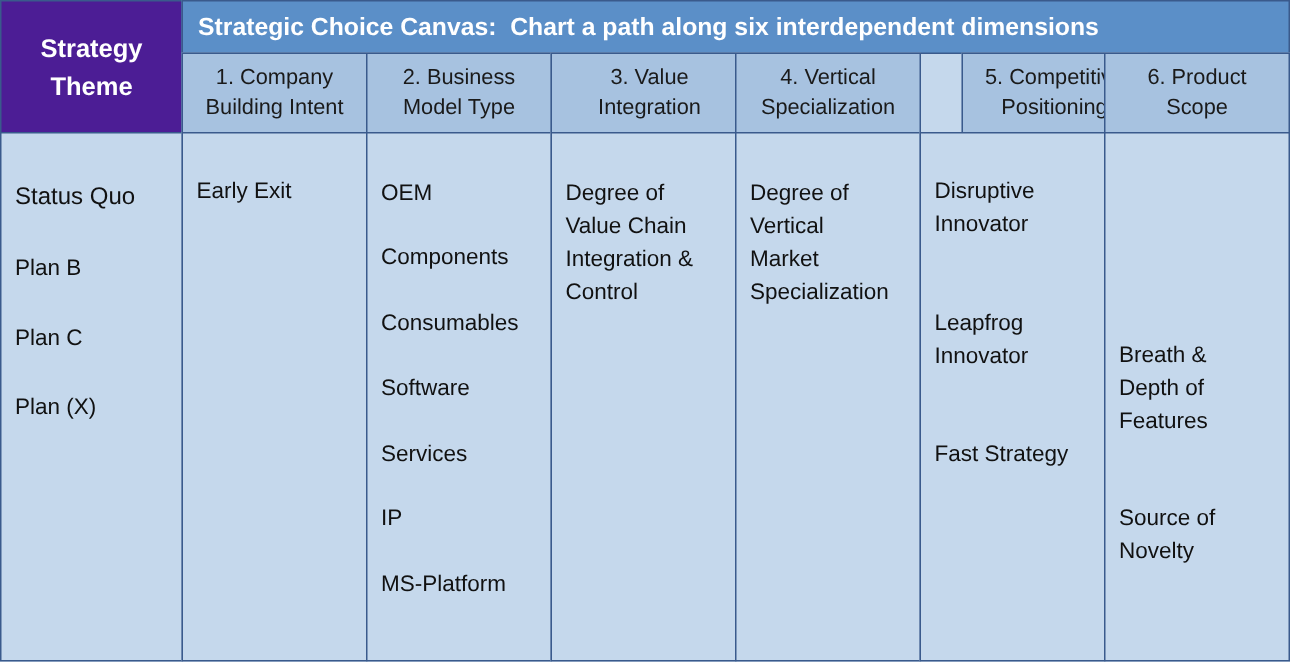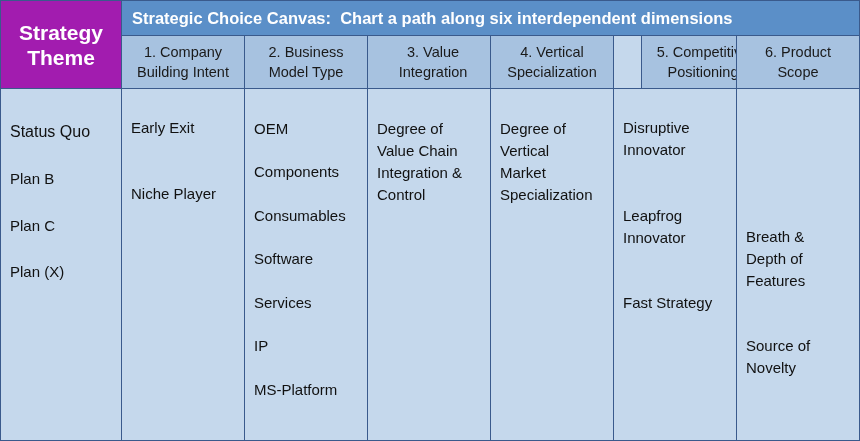--- a/index.html
+++ b/index.html
@@ -1,19 +1,19 @@
 <!DOCTYPE html>
 <html><head>
 <meta charset="utf-8">
 <style>
   html, body { margin:0; padding:0; background:#fff; }
   body { width:860px; height:441px; overflow:hidden; font-family:"Liberation Sans", sans-serif; }
   .canvas { position:relative; width:860px; height:441px; background:#c5d8ec; }
   .cell { position:absolute; box-sizing:border-box; border:1.5px solid #3a5a8c; }
-  .theme-head { left:0; top:0; width:122px; height:89px; background:#a21caf; color:#fff; font-weight:bold; font-size:21px; display:flex; align-items:center; justify-content:center; text-align:center; line-height:25px; }
+  .theme-head { left:0; top:0; width:122px; height:89px; background:#4c1d95; color:#fff; font-weight:bold; font-size:17px; display:flex; align-items:center; justify-content:center; text-align:center; line-height:25px; }
   .title { left:121px; top:0; width:739px; height:36px; background:#5b8fc8; color:#fff; font-weight:bold; font-size:16.5px; display:flex; align-items:center; padding-left:10px; white-space:pre; }
   .colhead { top:35px; height:54px; background:#a7c2e0; color:#1a1a1a; font-size:14.5px; text-align:center; display:flex; align-items:center; justify-content:center; line-height:20px; }
   .body-col { top:88px; height:353px; background:#c5d8ec; color:#111; font-size:15px; }
   .item { position:absolute; left:9px; line-height:22px; white-space:pre-line; }
 </style>
 </head>
 <body>
 
 <div class="canvas">
   <div class="cell theme-head" style="white-space:pre-line;">Strategy
@@ -35,21 +35,20 @@
 
   <div class="cell body-col" style="left:0;width:122px;">
     <div class="item" style="top:32px;font-size:16px;">Status Quo</div>
     <div class="item" style="top:79px;">Plan B</div>
     <div class="item" style="top:126px;">Plan C</div>
     <div class="item" style="top:172px;">Plan (X)</div>
   </div>
 
   <div class="cell body-col" style="left:121px;width:124px;">
     <div class="item" style="top:28px;">Early Exit</div>
-    <div class="item" style="top:94px;">Niche Player</div>
   </div>
 
   <div class="cell body-col" style="left:244px;width:124px;">
     <div class="item" style="top:29px;">OEM</div>
     <div class="item" style="top:72px;">Components</div>
     <div class="item" style="top:116px;">Consumables</div>
     <div class="item" style="top:159px;">Software</div>
     <div class="item" style="top:203px;">Services</div>
     <div class="item" style="top:246px;">IP</div>
     <div class="item" style="top:290px;">MS-Platform</div>

